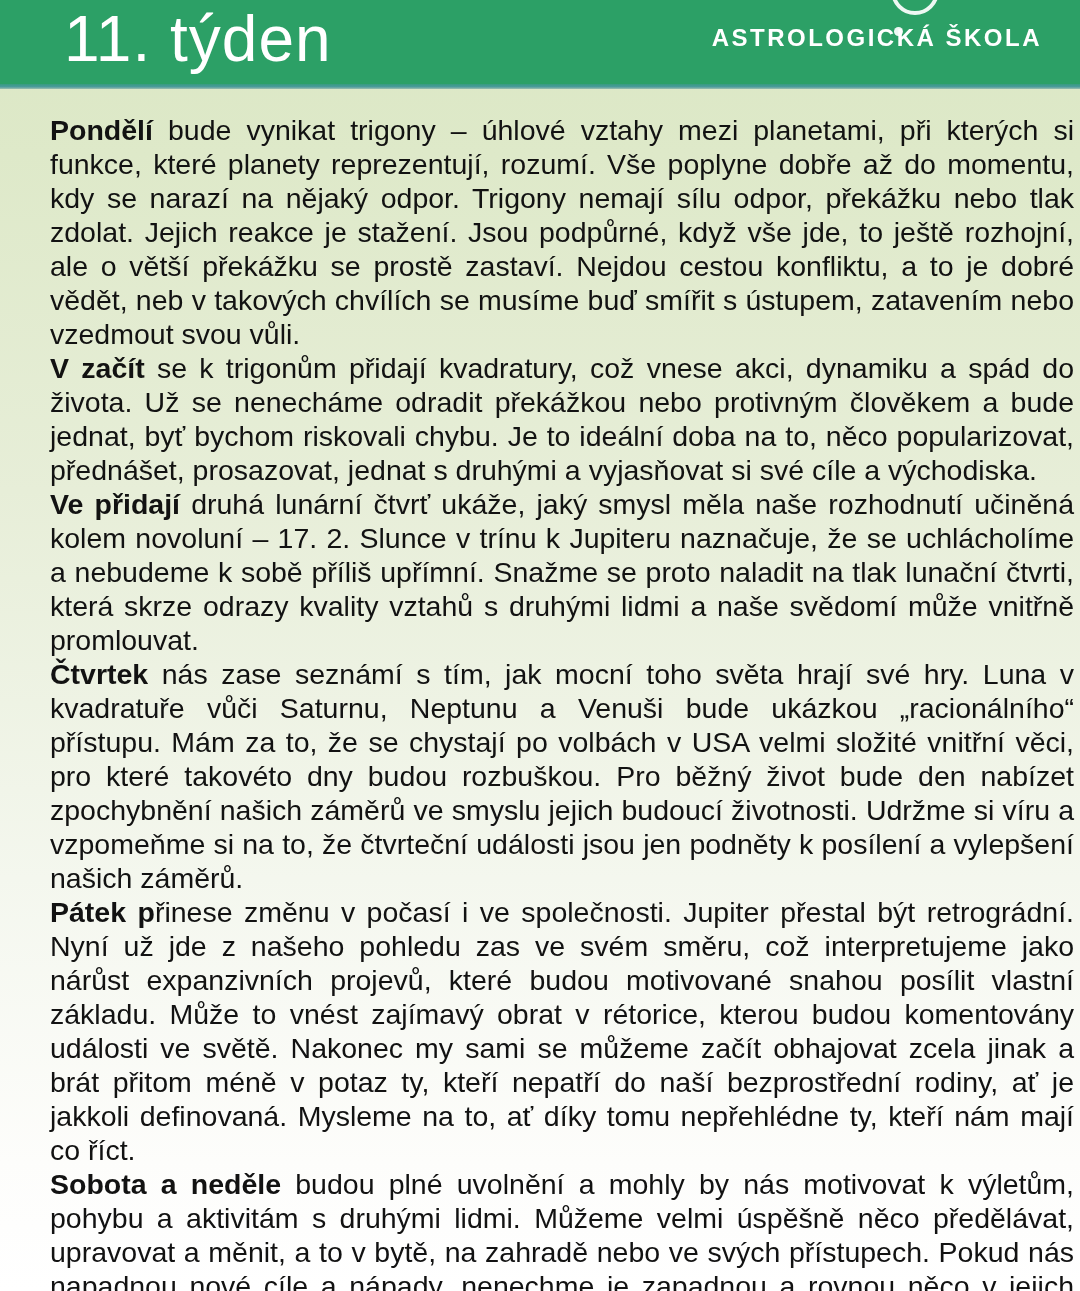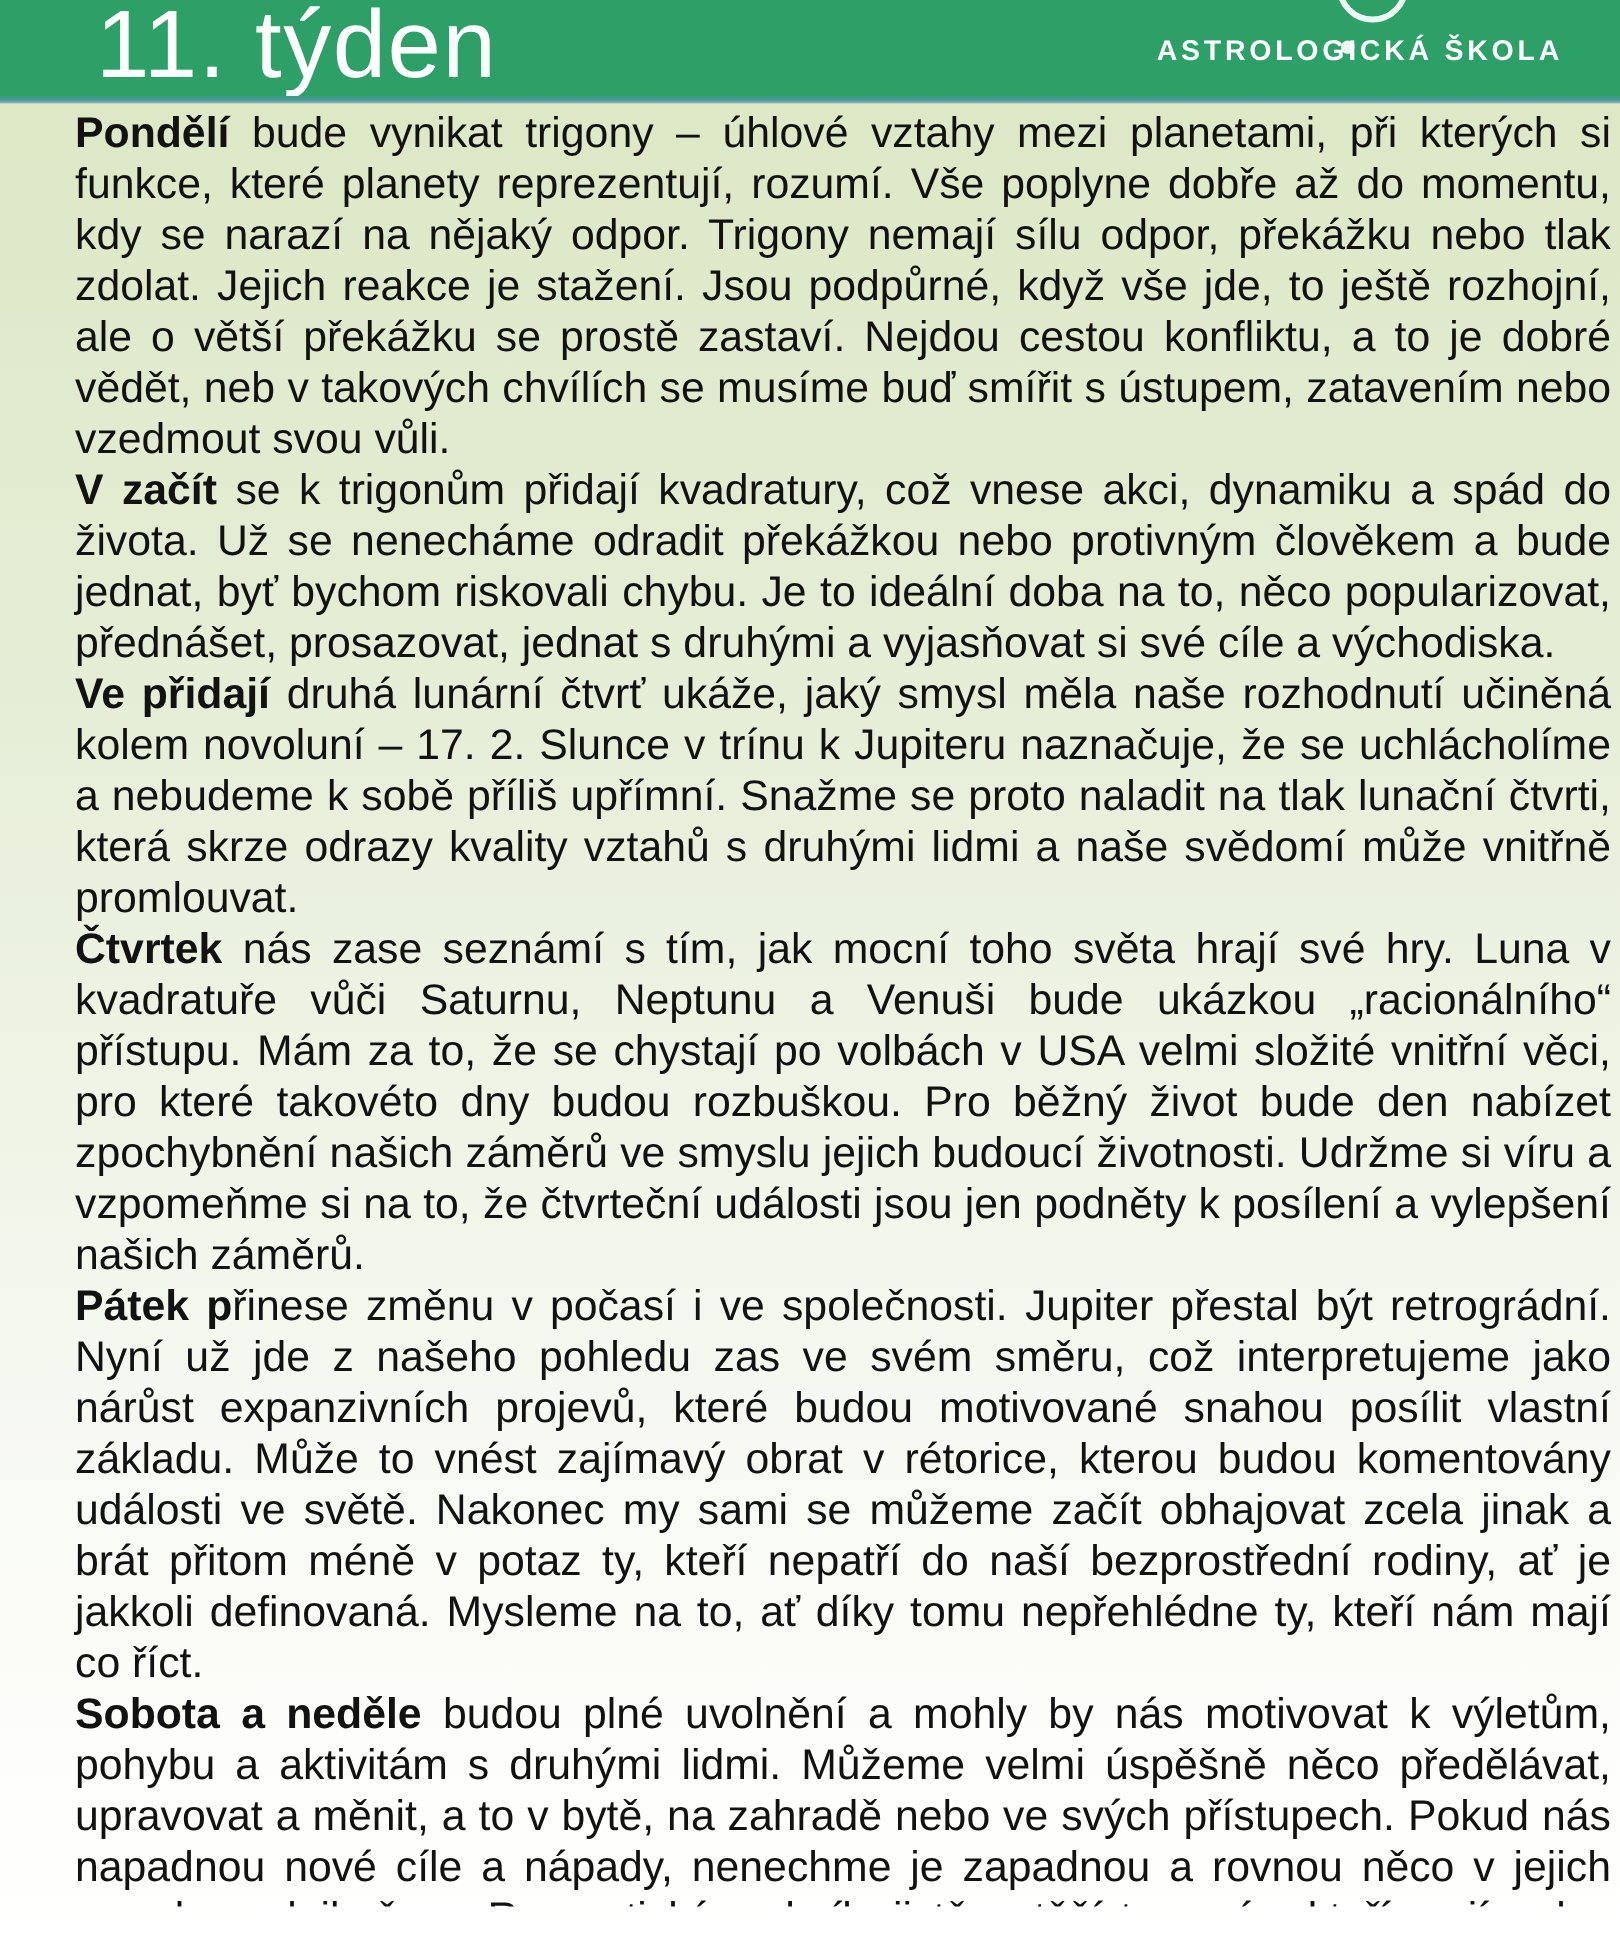--- a/index.html
+++ b/index.html
@@ -9,21 +9,21 @@
   }
   .page {
     position: relative;
     width: 1080px; height: 1291px;
     background: linear-gradient(180deg,
       #dbe7c4 0%, #dee9c9 12%, #e7eed8 38%, #f4f7ee 68%, #fdfdfb 90%, #ffffff 100%);
   }
   
   .masthead {
     position: relative;
-    height: 64px;
+    height: 84px;
     background: #2ca066;
     overflow: hidden;
   }
   .week-title {
     position: absolute;
     left: 64px; top: 50%;
     transform: translateY(-54%);
     margin: 0;
     color: #ffffff;
     font-family: "Liberation Sans", sans-serif;
@@ -32,21 +32,21 @@
     line-height: 1;
     letter-spacing: 1px;
     white-space: nowrap;
   }
   .brand {
     position: absolute;
     right: 38px; top: 22px;
     text-align: right;
     color: #ffffff;
     font-weight: 700;
-    font-size: 19px;
+    font-size: 24px;
     letter-spacing: 2.5px;
     line-height: 1.34;
     white-space: nowrap;
   }
   .logo { position: absolute; left: 0; top: 0; width: 0; height: 0; }
   .logo-ring {
     position: absolute;
     left: 891px; top: -33px;
     width: 48px; height: 48px;
     border: 4px solid rgba(255,255,255,0.92);
@@ -62,21 +62,21 @@
   }
   .divider {
     height: 5px;
     background: linear-gradient(180deg, #379c7e 0%, #4a9a9b 55%, #9dc0ae 100%);
   }
   
   .forecast {
     box-sizing: border-box;
     height: 1202px;
     overflow: hidden;
-    padding: 3px 6px 0 50px;
+    padding: 24px 6px 0 50px;
     color: #121212;
     font-size: 28.5px;
     line-height: 34px;
     text-align: justify;
     hyphens: auto;
     -webkit-hyphens: auto;
   }
   .para { margin: 0; }
   .para strong { font-weight: 700; }
 </style>

